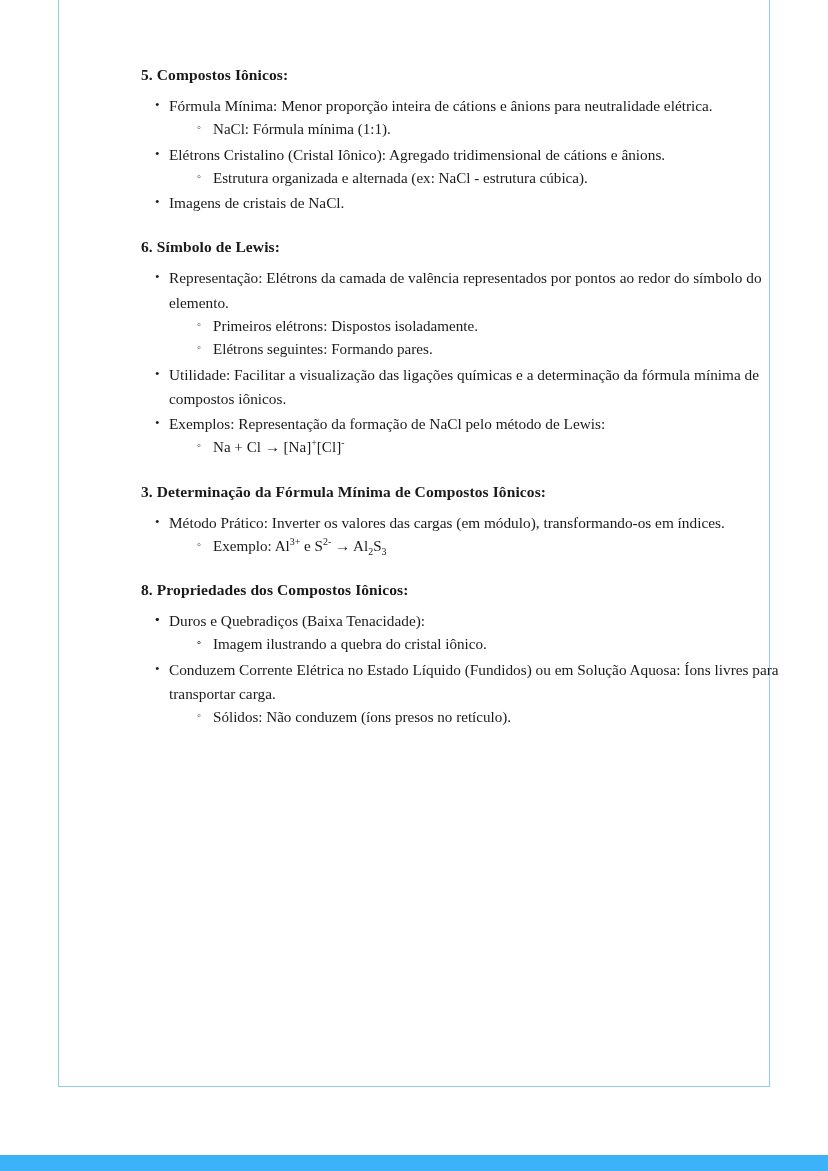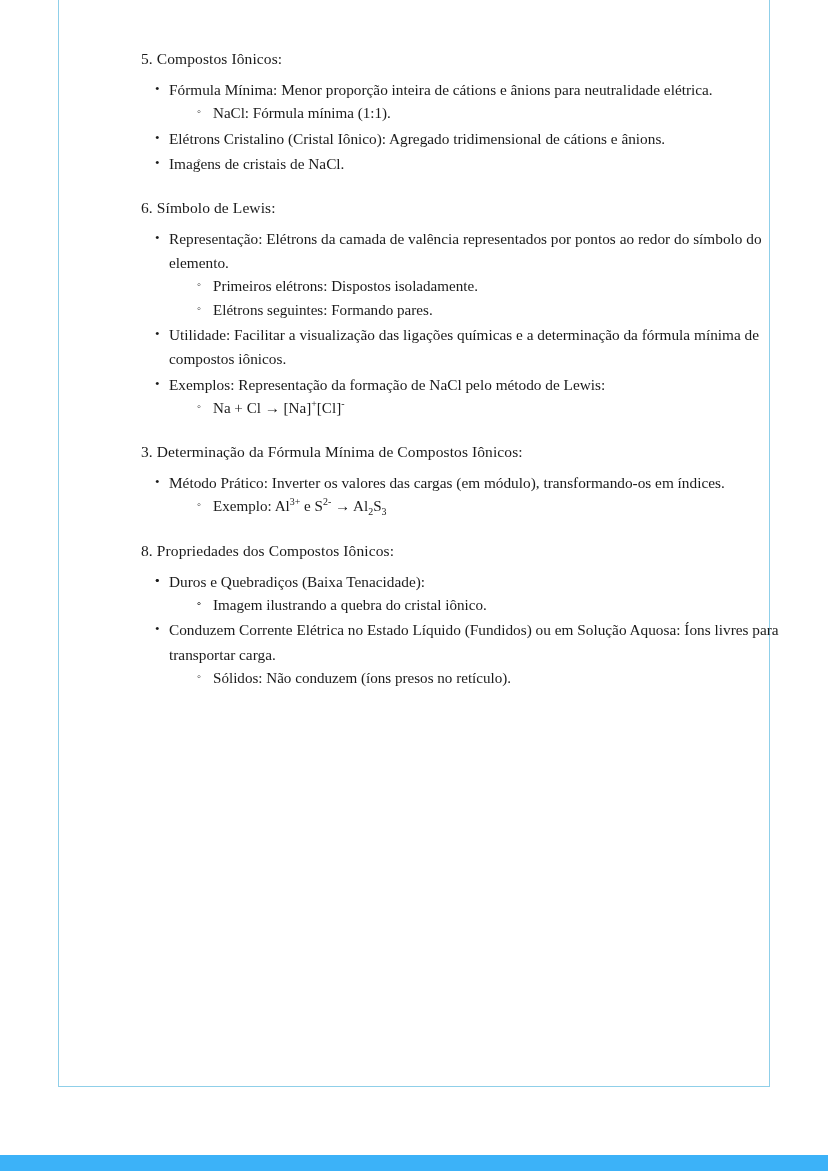--- a/index.html
+++ b/index.html
@@ -31,24 +31,24 @@
   .page-content {
     position: absolute;
     left: 82px;
     top: 78px;
     width: 664px;
   }
 
   
   .section-heading {
     font-size: 15.5px;
-    font-weight: normal;
+    font-weight: bold;
     line-height: 1.35;
     letter-spacing: 0.1px;
-    margin: 0 0 8px 0;
+    margin: 16px 0 8px 0;
   }
   .section-block { margin-bottom: 22px; }
 
   
   ul.lvl1 {
     list-style: none;
     margin: 0;
     padding: 0;
   }
   ul.lvl1 > li.l1 {
@@ -106,21 +106,21 @@
 
 <div class="page-frame">
   <div class="page-content" id="doc-body">
       <div class="section-block">
         <div class="section-heading">5. Compostos Iônicos:</div>
         <ul class="lvl1">
           <li class="l1"><span class="b1">•</span><span class="txt">Fórmula Mínima: Menor proporção inteira de cátions e ânions para neutralidade elétrica.</span><ul class="lvl2">
               <li class="l2"><span class="b2">◦</span><span class="txt">NaCl: Fórmula mínima (1:1).</span></li>
             </ul></li>
           <li class="l1"><span class="b1">•</span><span class="txt">Elétrons Cristalino (Cristal Iônico): Agregado tridimensional de cátions e ânions.</span><ul class="lvl2">
-              <li class="l2"><span class="b2">◦</span></li>
+              <li class="l2"><span class="b2">◦</span><span class="txt">Estrutura organizada e alternada (ex: NaCl - estrutura cúbica).</span></li>
             </ul></li>
           <li class="l1"><span class="b1">•</span><span class="txt">Imagens de cristais de NaCl.</span></li>
         </ul>
       </div>
       <div class="section-block">
         <div class="section-heading">6. Símbolo de Lewis:</div>
         <ul class="lvl1">
           <li class="l1"><span class="b1">•</span><span class="txt">Representação: Elétrons da camada de valência representados por pontos ao redor do símbolo do elemento.</span><ul class="lvl2">
               <li class="l2"><span class="b2">◦</span><span class="txt">Primeiros elétrons: Dispostos isoladamente.</span></li>
               <li class="l2"><span class="b2">◦</span><span class="txt">Elétrons seguintes: Formando pares.</span></li>

